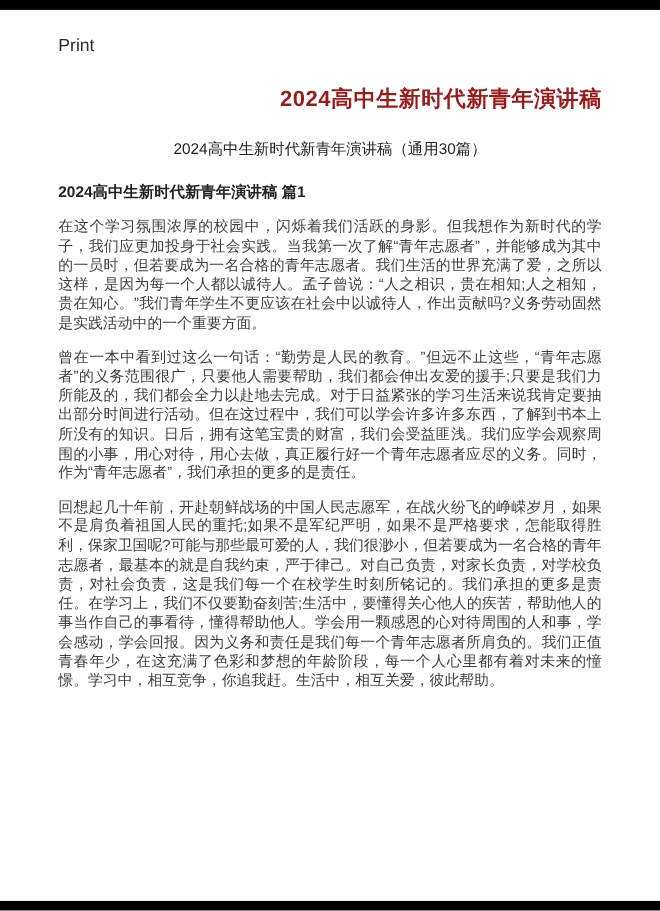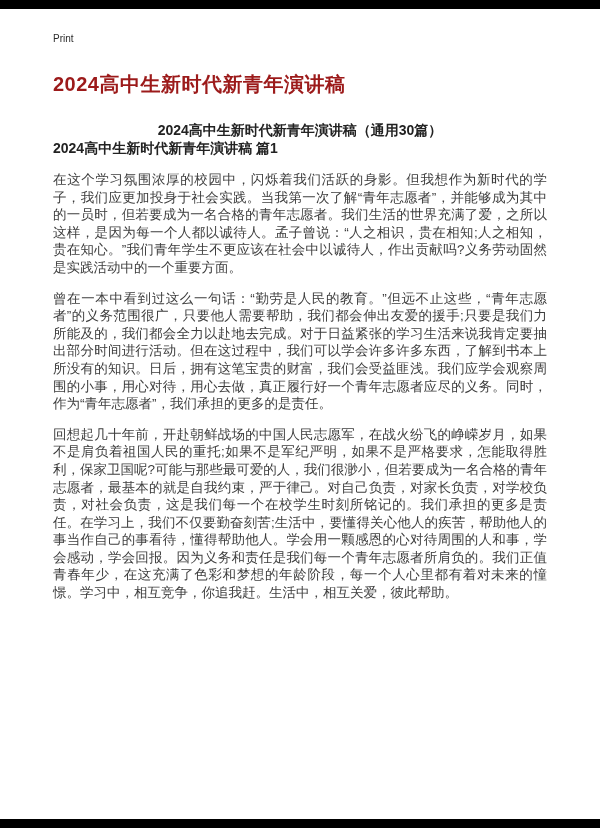--- a/index.html
+++ b/index.html
@@ -30,40 +30,41 @@
     background:var(--bar);
   }
   .bar.top{top:0;}
   .bar.bottom{bottom:0;}
   .content{
     padding:0 53px;
   }
   .print-link{
     display:inline-block;
     margin-top:33px;
-    font-size:10px;
+    font-size:16px;
     color:#2b2b2b;
     cursor:pointer;
   }
   h1.doc-title{
     margin-top:25px;
-    text-align:left;
+    text-align:right;
     font-size:20px;
     font-weight:bold;
     color:var(--title);
     letter-spacing:0.5px;
   }
   h2.doc-subtitle{
     margin-top:24px;
     text-align:center;
     font-size:14px;
-    font-weight:bold;
+    font-weight:normal;
     color:var(--heading);
   }
   h3.section-heading{
+    margin-top:21px;
     text-align:left;
     font-size:14px;
     font-weight:bold;
     color:var(--heading);
   }
   .doc-body p{
     margin-top:13px;
     font-size:13.5px;
     line-height:17.6px;
     color:var(--body);

